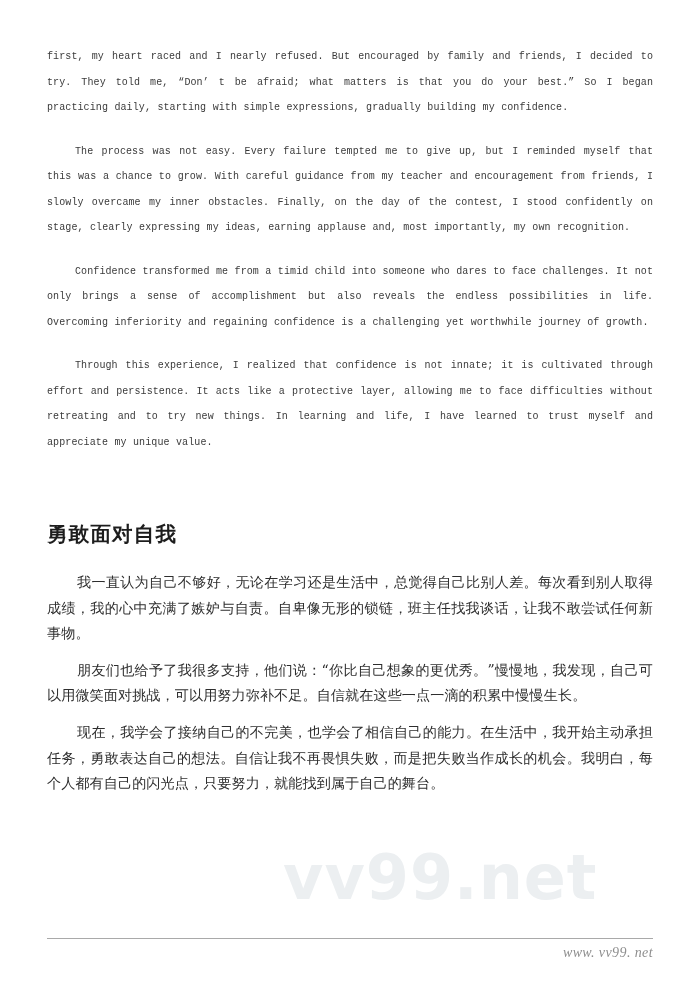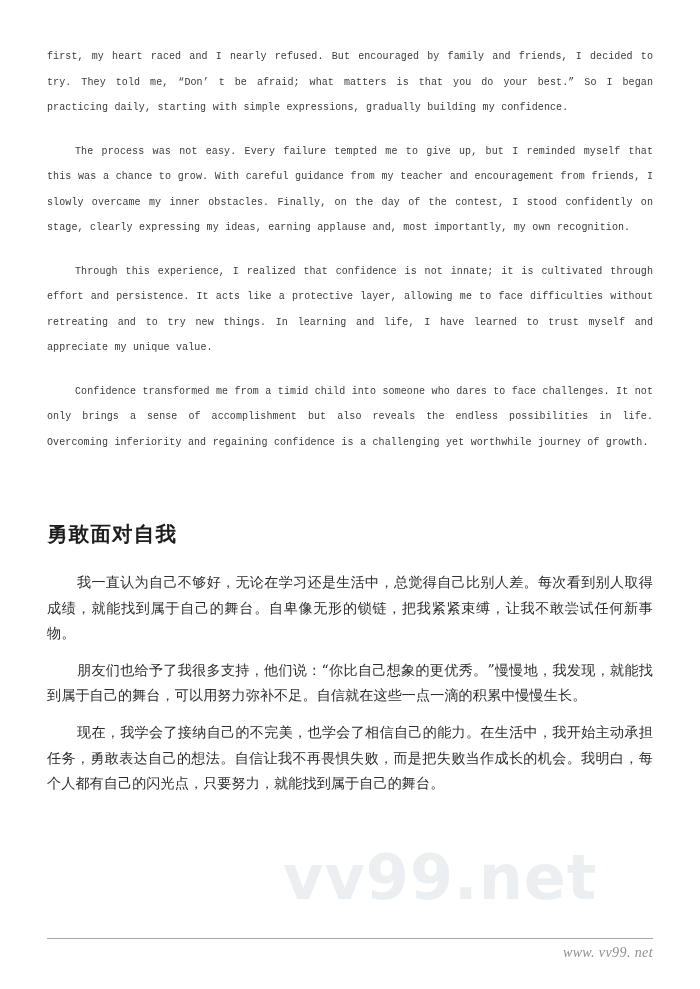--- a/index.html
+++ b/index.html
@@ -136,29 +136,29 @@
 
 <div class="page">
 
   <div class="watermark">vv99.net</div>
 
   <div class="content">
 
     <div class="en-block">
       <p class="en">first, my heart raced and I nearly refused. But encouraged by family and friends, I decided to try. They told me, “Don’ t be afraid; what matters is that you do your best.”  So I began practicing daily, starting with simple expressions, gradually building my confidence.</p>
       <p class="en indent">The process was not easy. Every failure tempted me to give up, but I reminded myself that this was a chance to grow. With careful guidance from my teacher and encouragement from friends, I slowly overcame my inner obstacles. Finally, on the day of the contest, I stood confidently on stage, clearly expressing my ideas, earning applause and, most importantly, my own recognition.</p>
+      <p class="en indent">Confidence transformed me from a timid child into someone who dares to face challenges. It not only brings a sense of accomplishment but also reveals the endless possibilities in life. Overcoming inferiority and regaining confidence is a challenging yet worthwhile journey of growth.</p>
       <p class="en indent">Through this experience, I realized that confidence is not innate; it is cultivated through effort and persistence. It acts like a protective layer, allowing me to face difficulties without retreating and to try new things. In learning and life, I have learned to trust myself and appreciate my unique value.</p>
-      <p class="en indent">Confidence transformed me from a timid child into someone who dares to face challenges. It not only brings a sense of accomplishment but also reveals the endless possibilities in life. Overcoming inferiority and regaining confidence is a challenging yet worthwhile journey of growth.</p>
     </div>
 
     <h1 class="cn-title">勇敢面对自我</h1>
 
     <div class="cn-block">
-      <p class="cn">我一直认为自己不够好，无论在学习还是生活中，总觉得自己比别人差。每次看到别人取得成绩，就能找到属于自己的舞台。自卑像无形的锁链，把我紧紧束缚，让我不敢尝试任何新事物。</p>
-      <p class="cn">朋友们也给予了我很多支持，他们说：“你比自己想象的更优秀。”慢慢地，我发现，就能找到属于自己的舞台，可以用努力弥补不足。自信就在这些一点一滴的积累中慢慢生长。</p>
+      <p class="cn">我一直认为自己不够好，无论在学习还是生活中，总觉得自己比别人差。每次看到别人取得成绩，我的心中充满了嫉妒与自责。自卑像无形的锁链，班主任找我谈话，让我不敢尝试任何新事物。</p>
+      <p class="cn">朋友们也给予了我很多支持，他们说：“你比自己想象的更优秀。”慢慢地，我发现，自己可以用微笑面对挑战，可以用努力弥补不足。自信就在这些一点一滴的积累中慢慢生长。</p>
       <p class="cn">现在，我学会了接纳自己的不完美，也学会了相信自己的能力。在生活中，我开始主动承担任务，勇敢表达自己的想法。自信让我不再畏惧失败，而是把失败当作成长的机会。我明白，每个人都有自己的闪光点，只要努力，就能找到属于自己的舞台。</p>
 
     </div>
 
   </div>
 
   <div class="footer">
     <hr class="footer-rule">
     <p class="footer-url">www. vv99. net</p>
   </div>

